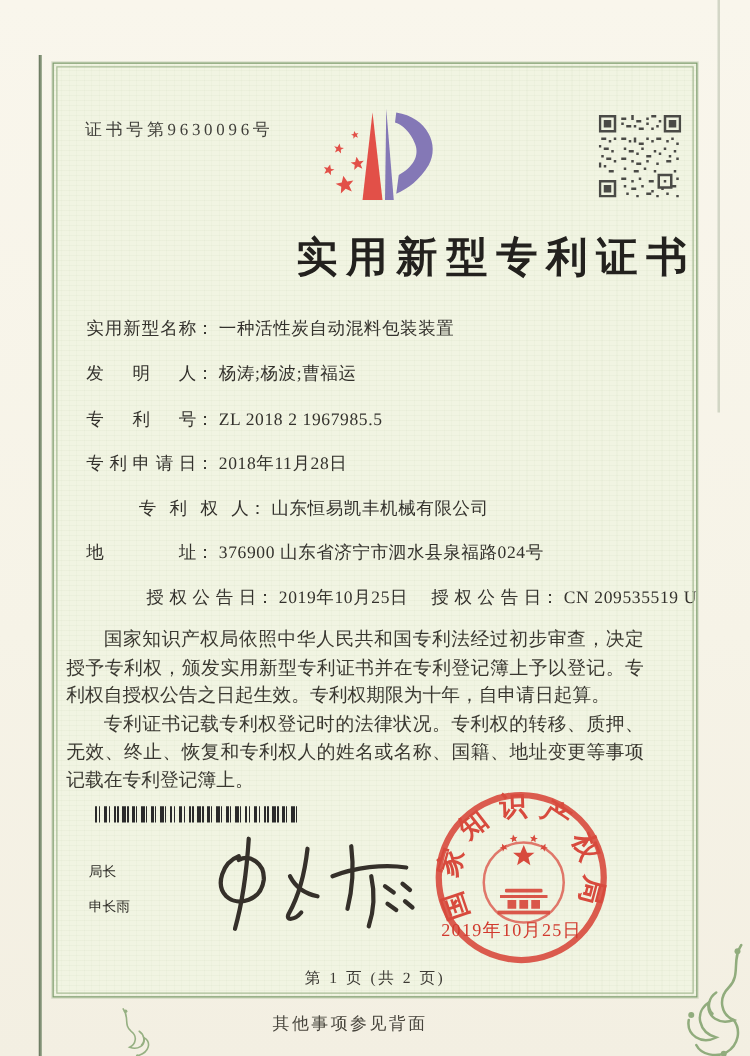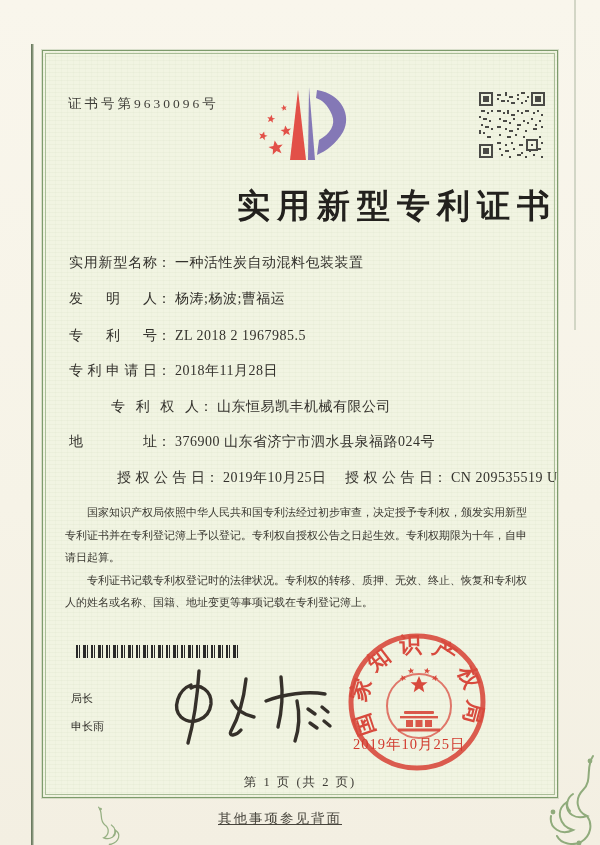--- a/index.html
+++ b/index.html
@@ -35,35 +35,35 @@
   .f-val{letter-spacing:.5px;}
   .row-name{top:203px;}
   .row-inventor{top:239px;}
   .row-patno{top:276px;}
   .row-appdate{top:311px;}
   .row-patentee{top:347px;margin-left:42px;}
   .row-address{top:382px;}
   .row-grant{top:418px;margin-left:48px;}
   .grant-no{position:absolute;left:228px;top:0;white-space:nowrap;}
 
-  .paras{position:absolute;left:22px;top:450px;width:462px;font-size:11px;line-height:22.5px;
+  .paras{position:absolute;left:10px;top:450px;width:462px;font-size:15px;line-height:22.5px;
     color:#3a3831;text-align:justify;}
   .paras p{margin:0;text-indent:2em;}
 
   .barcode{position:absolute;left:33px;top:594px;width:162px;height:13px;
     background:repeating-linear-gradient(90deg,#2a2a2a 0 2px,transparent 2px 3px,#2a2a2a 3px 4px,transparent 4px 7px,#2a2a2a 7px 10px,transparent 10px 11px,#2a2a2a 11px 12px,transparent 12px 15px);}
 
   .director{position:absolute;left:28px;top:633px;font-size:11px;color:#2e2c27;line-height:28px;}
   .signature{position:absolute;left:121px;top:612px;width:180px;height:92px;}
 
   .seal{position:absolute;left:299px;top:576px;width:150px;height:150px;opacity:.92;}
   .seal-date{position:absolute;left:310px;top:684px;font-size:14.5px;color:#d13a2e;letter-spacing:1px;white-space:nowrap;}
 
   .page-no{position:absolute;left:0;right:0;top:723px;text-align:center;font-size:12.5px;letter-spacing:2px;color:#3c3a34;}
-  .back-note{position:absolute;left:0;right:40px;top:810px;text-align:center;font-size:13.5px;letter-spacing:2px;color:#47443c;text-decoration:underline;}
+  .back-note{position:absolute;left:0;right:40px;top:810px;text-align:center;font-size:13.5px;letter-spacing:2px;color:#47443c;}
 
   .orn-br{position:absolute;left:500px;top:703px;width:58px;height:94px;}
   .orn-bl{position:absolute;left:43px;top:737px;width:52px;height:60px;transform:scaleX(-1);}
 </style>
 </head>
 <body>
 
 <div class="page">
 
   <svg width="0" height="0" style="position:absolute">

